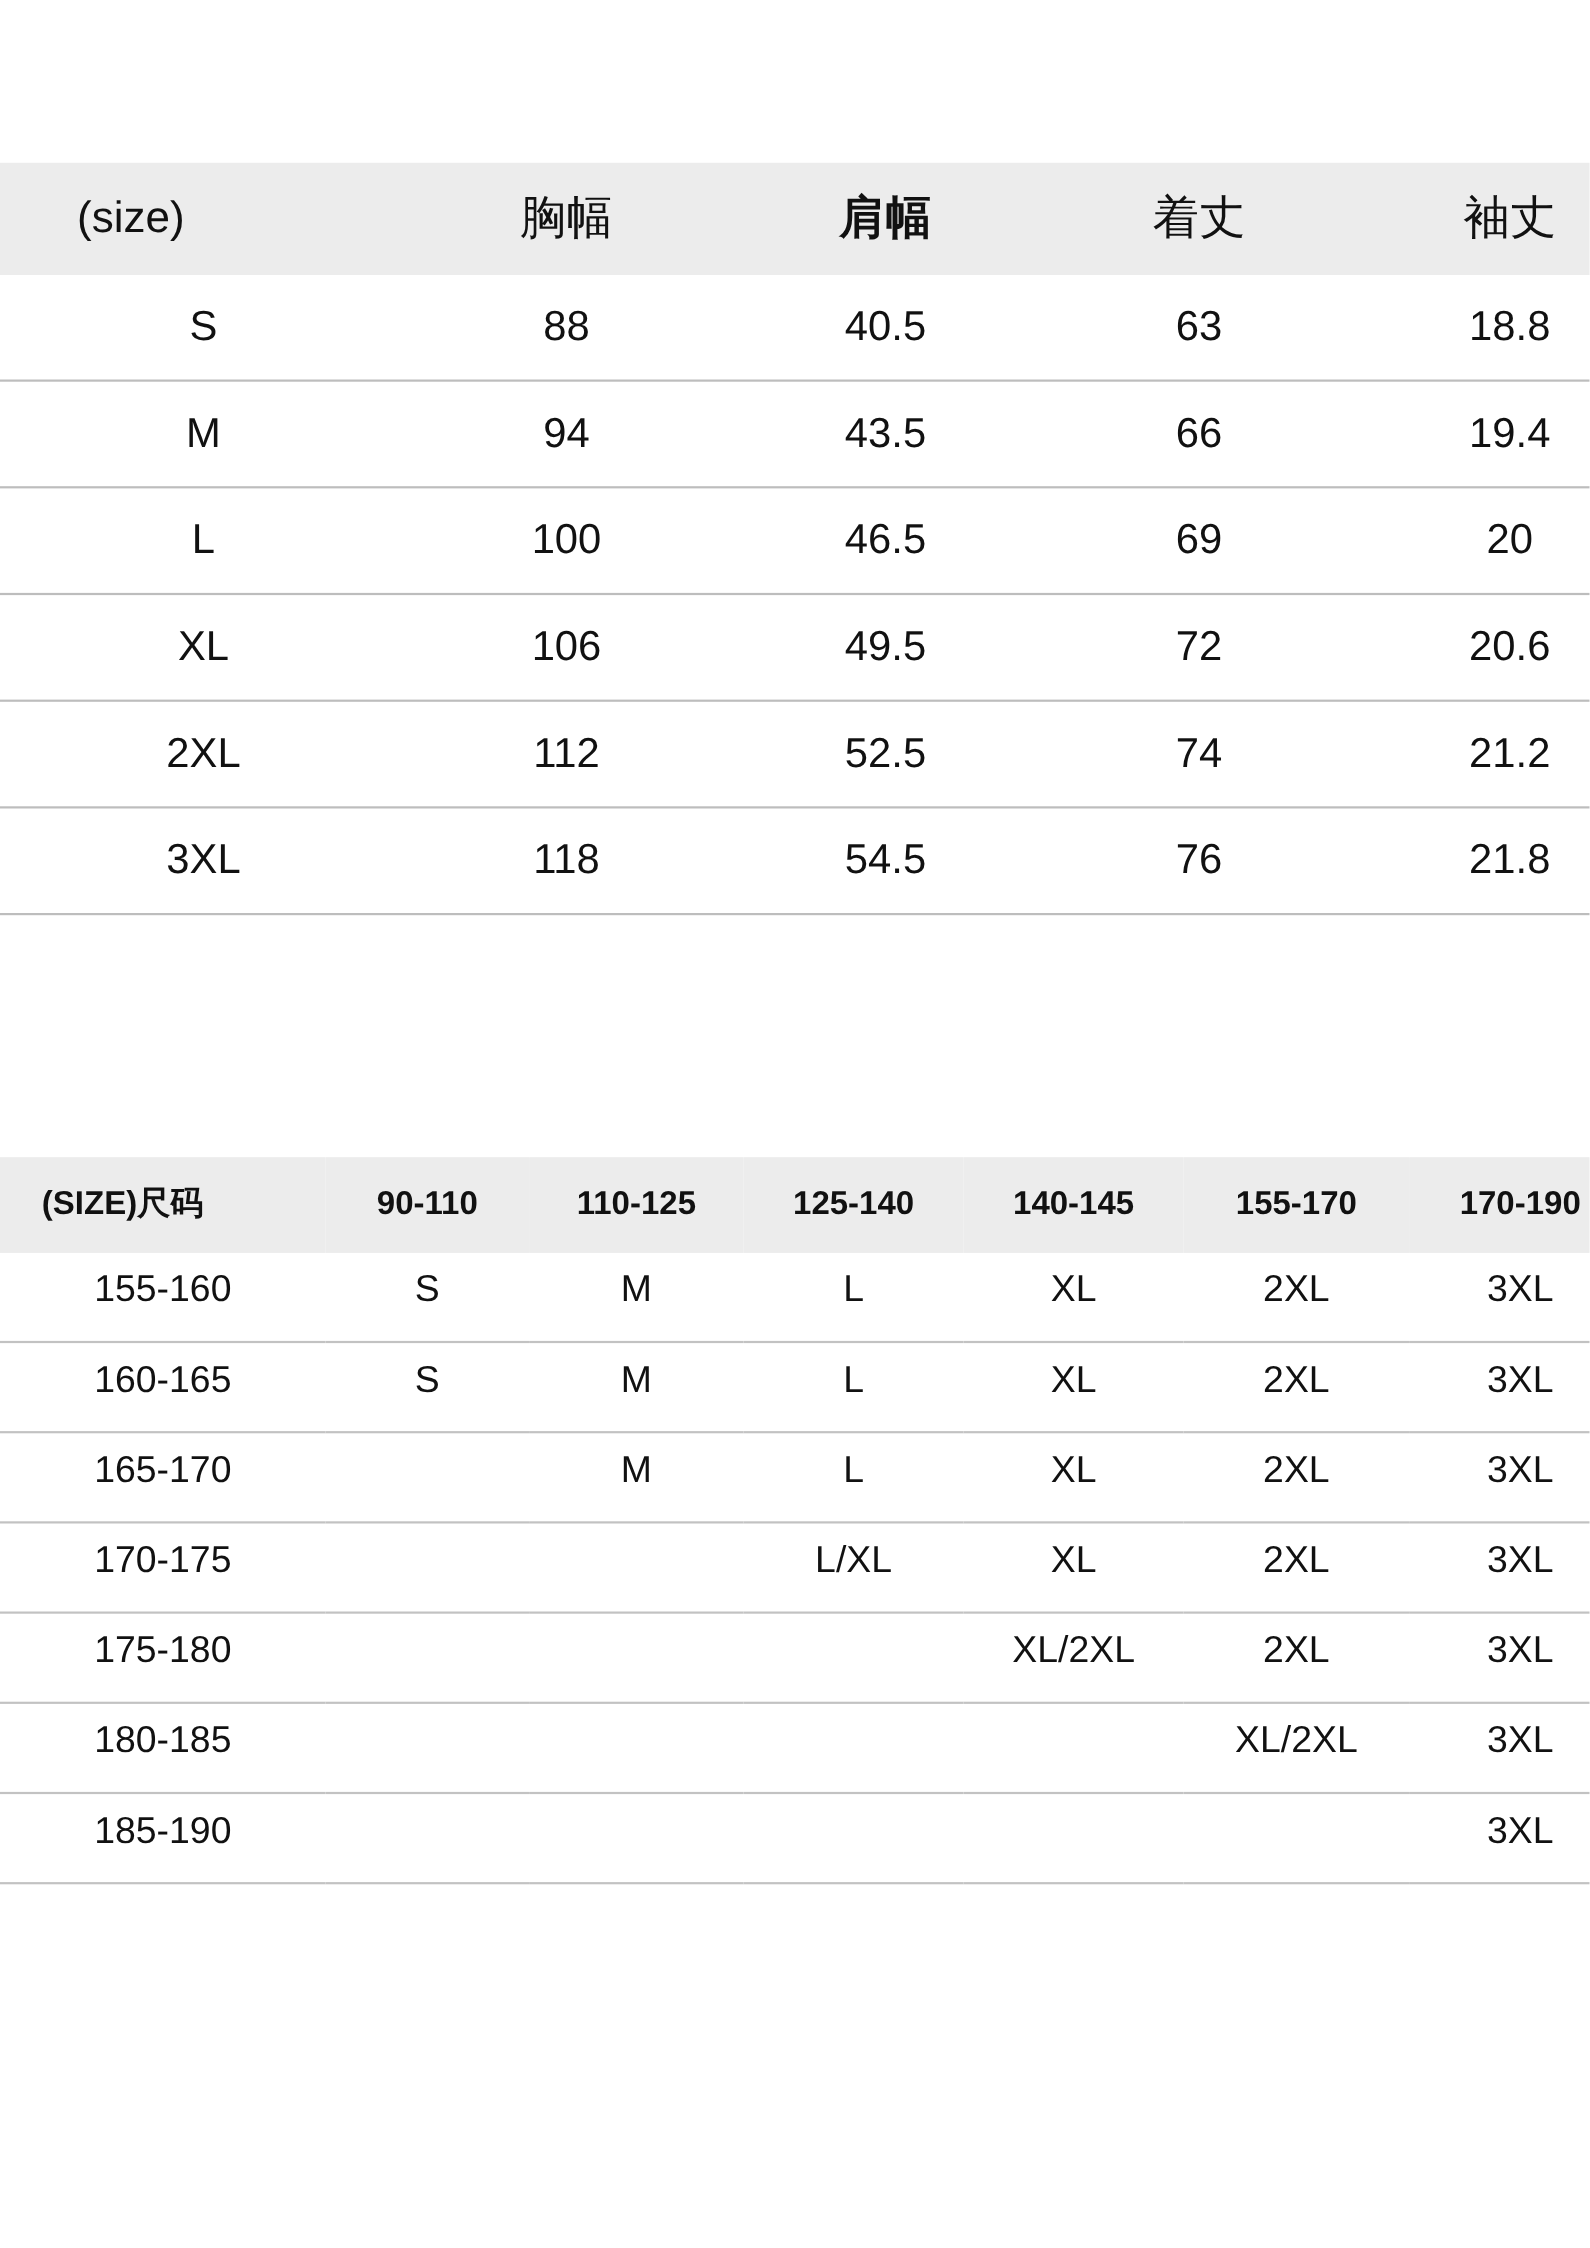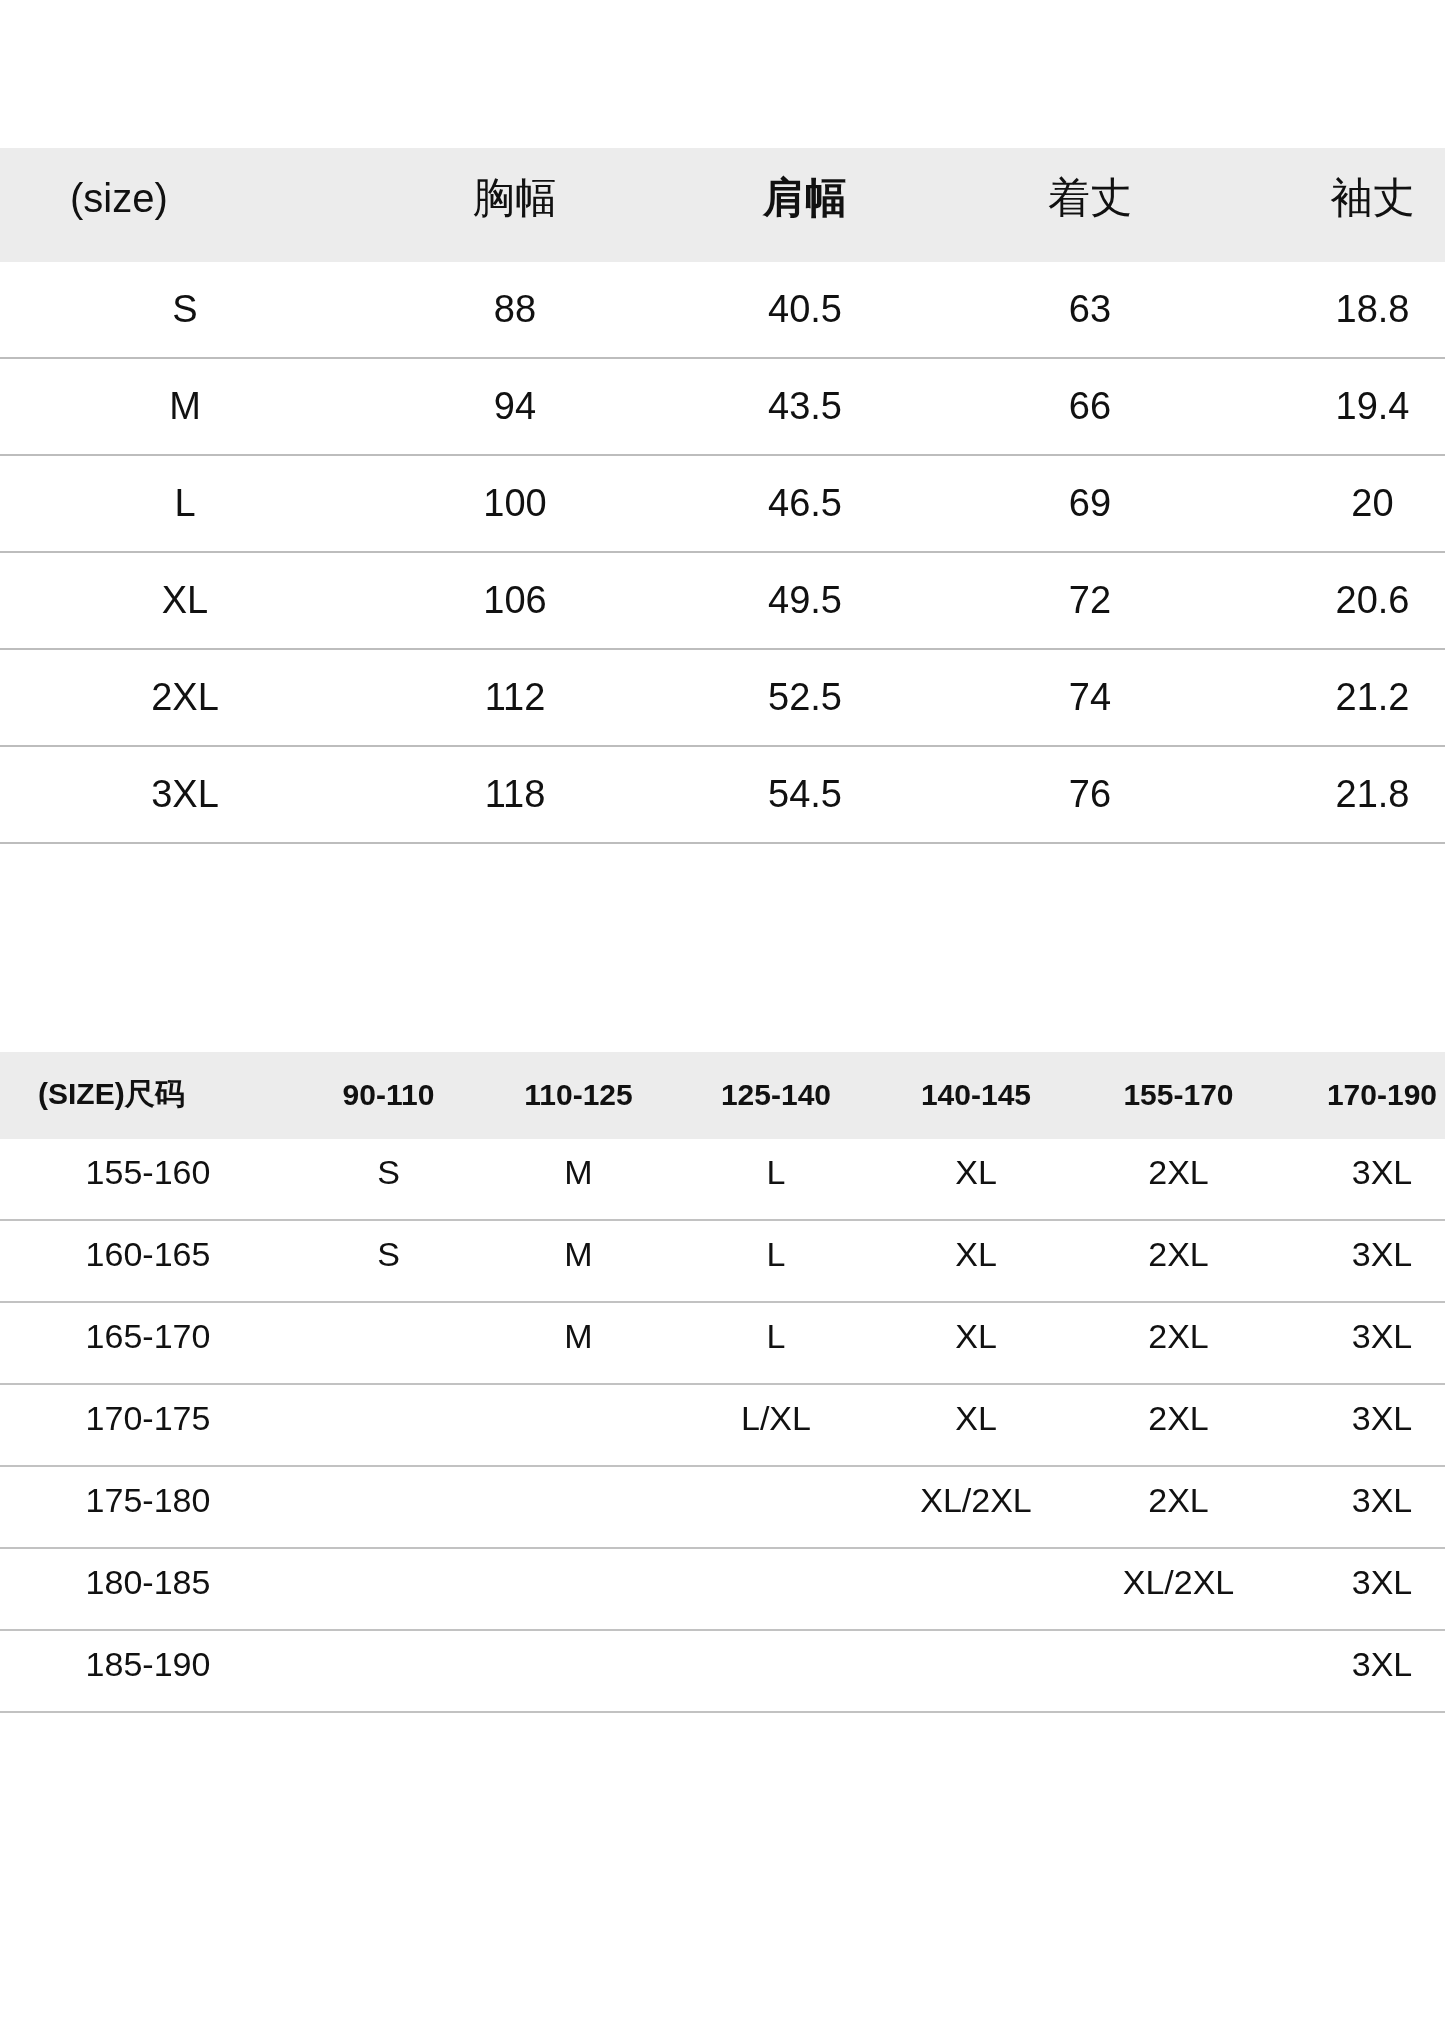--- a/index.html
+++ b/index.html
@@ -34,21 +34,21 @@
     border-collapse: collapse;
     width: 100%;
     table-layout: fixed;
   }
   .t1 thead tr {
     background: #ececec;
   }
   .t1 th {
     font-weight: 400;
     font-size: 42px;
-    padding: 22px 0 36px 0;
+    padding: 22px 0 24px 0;
     text-align: center;
     color: #111;
   }
   .t1 th.col-size {
     text-align: left;
     padding-left: 70px;
     font-size: 40px;
   }
   .t1 td {
     font-size: 38px;

